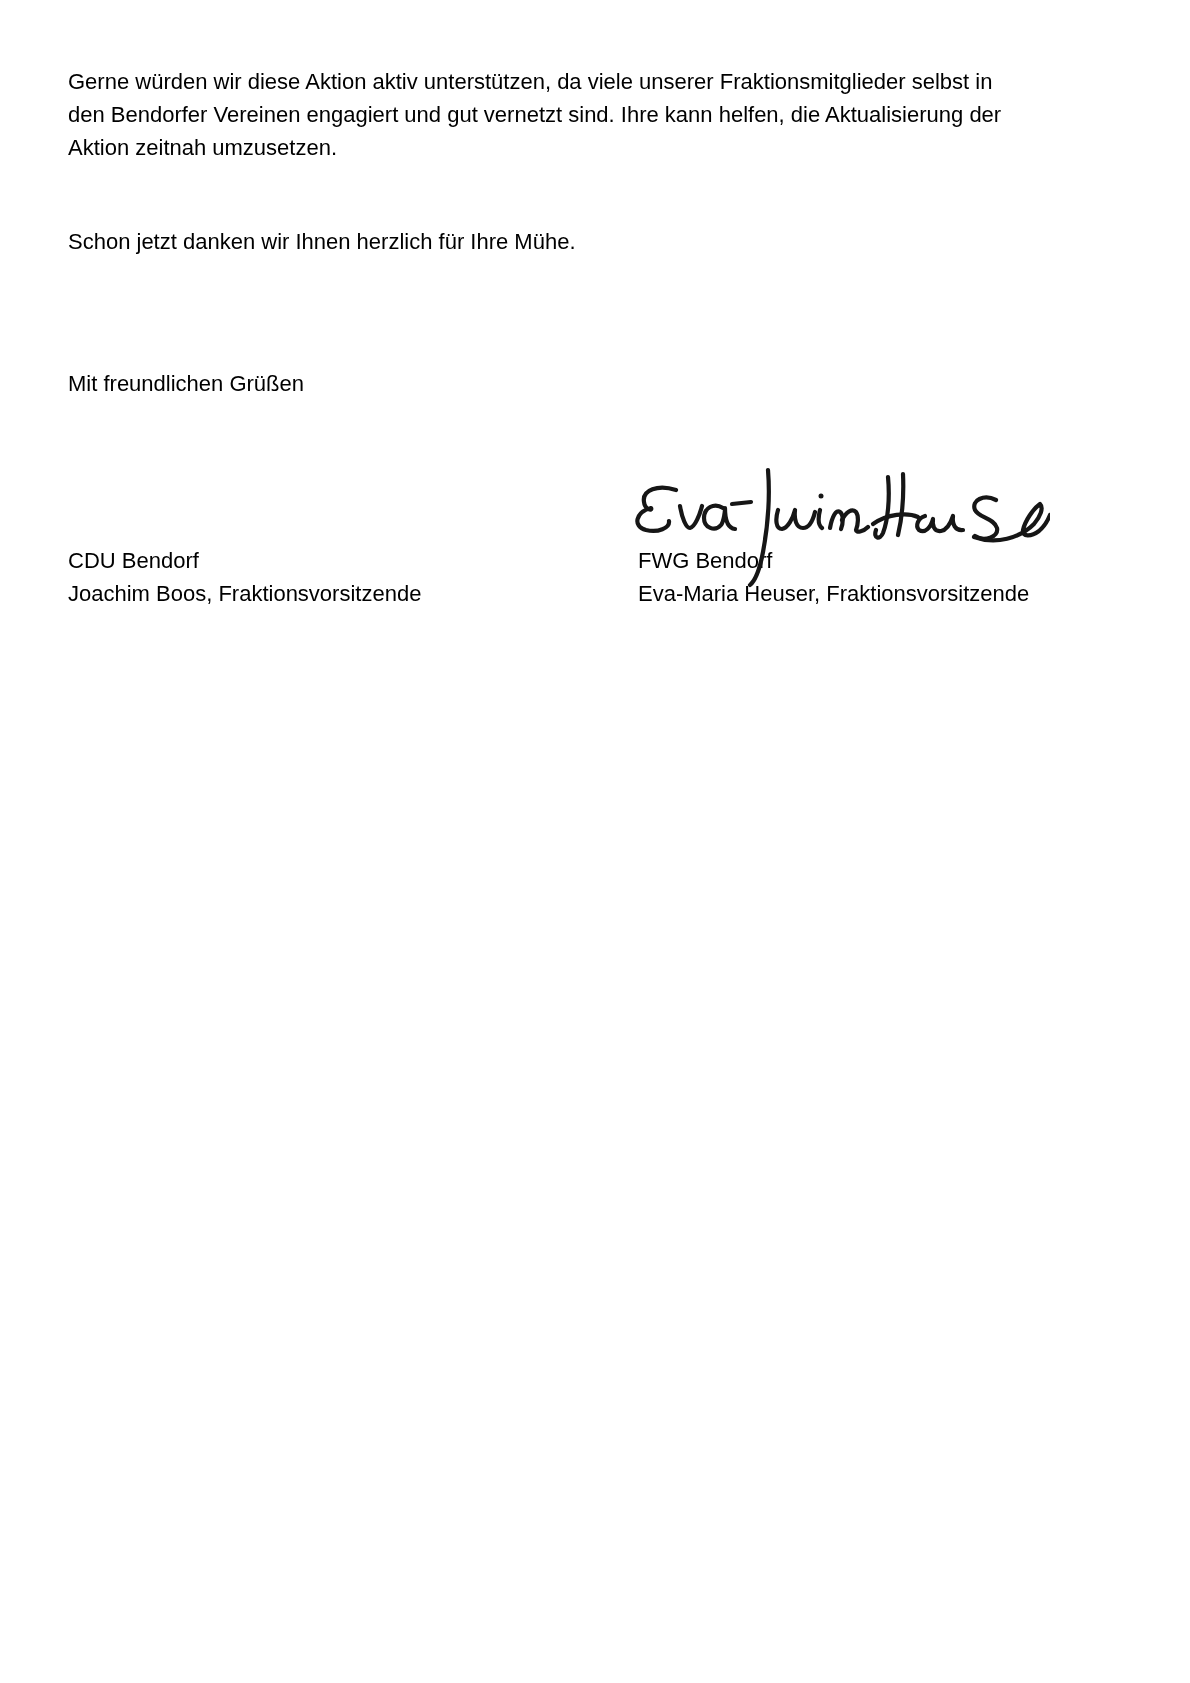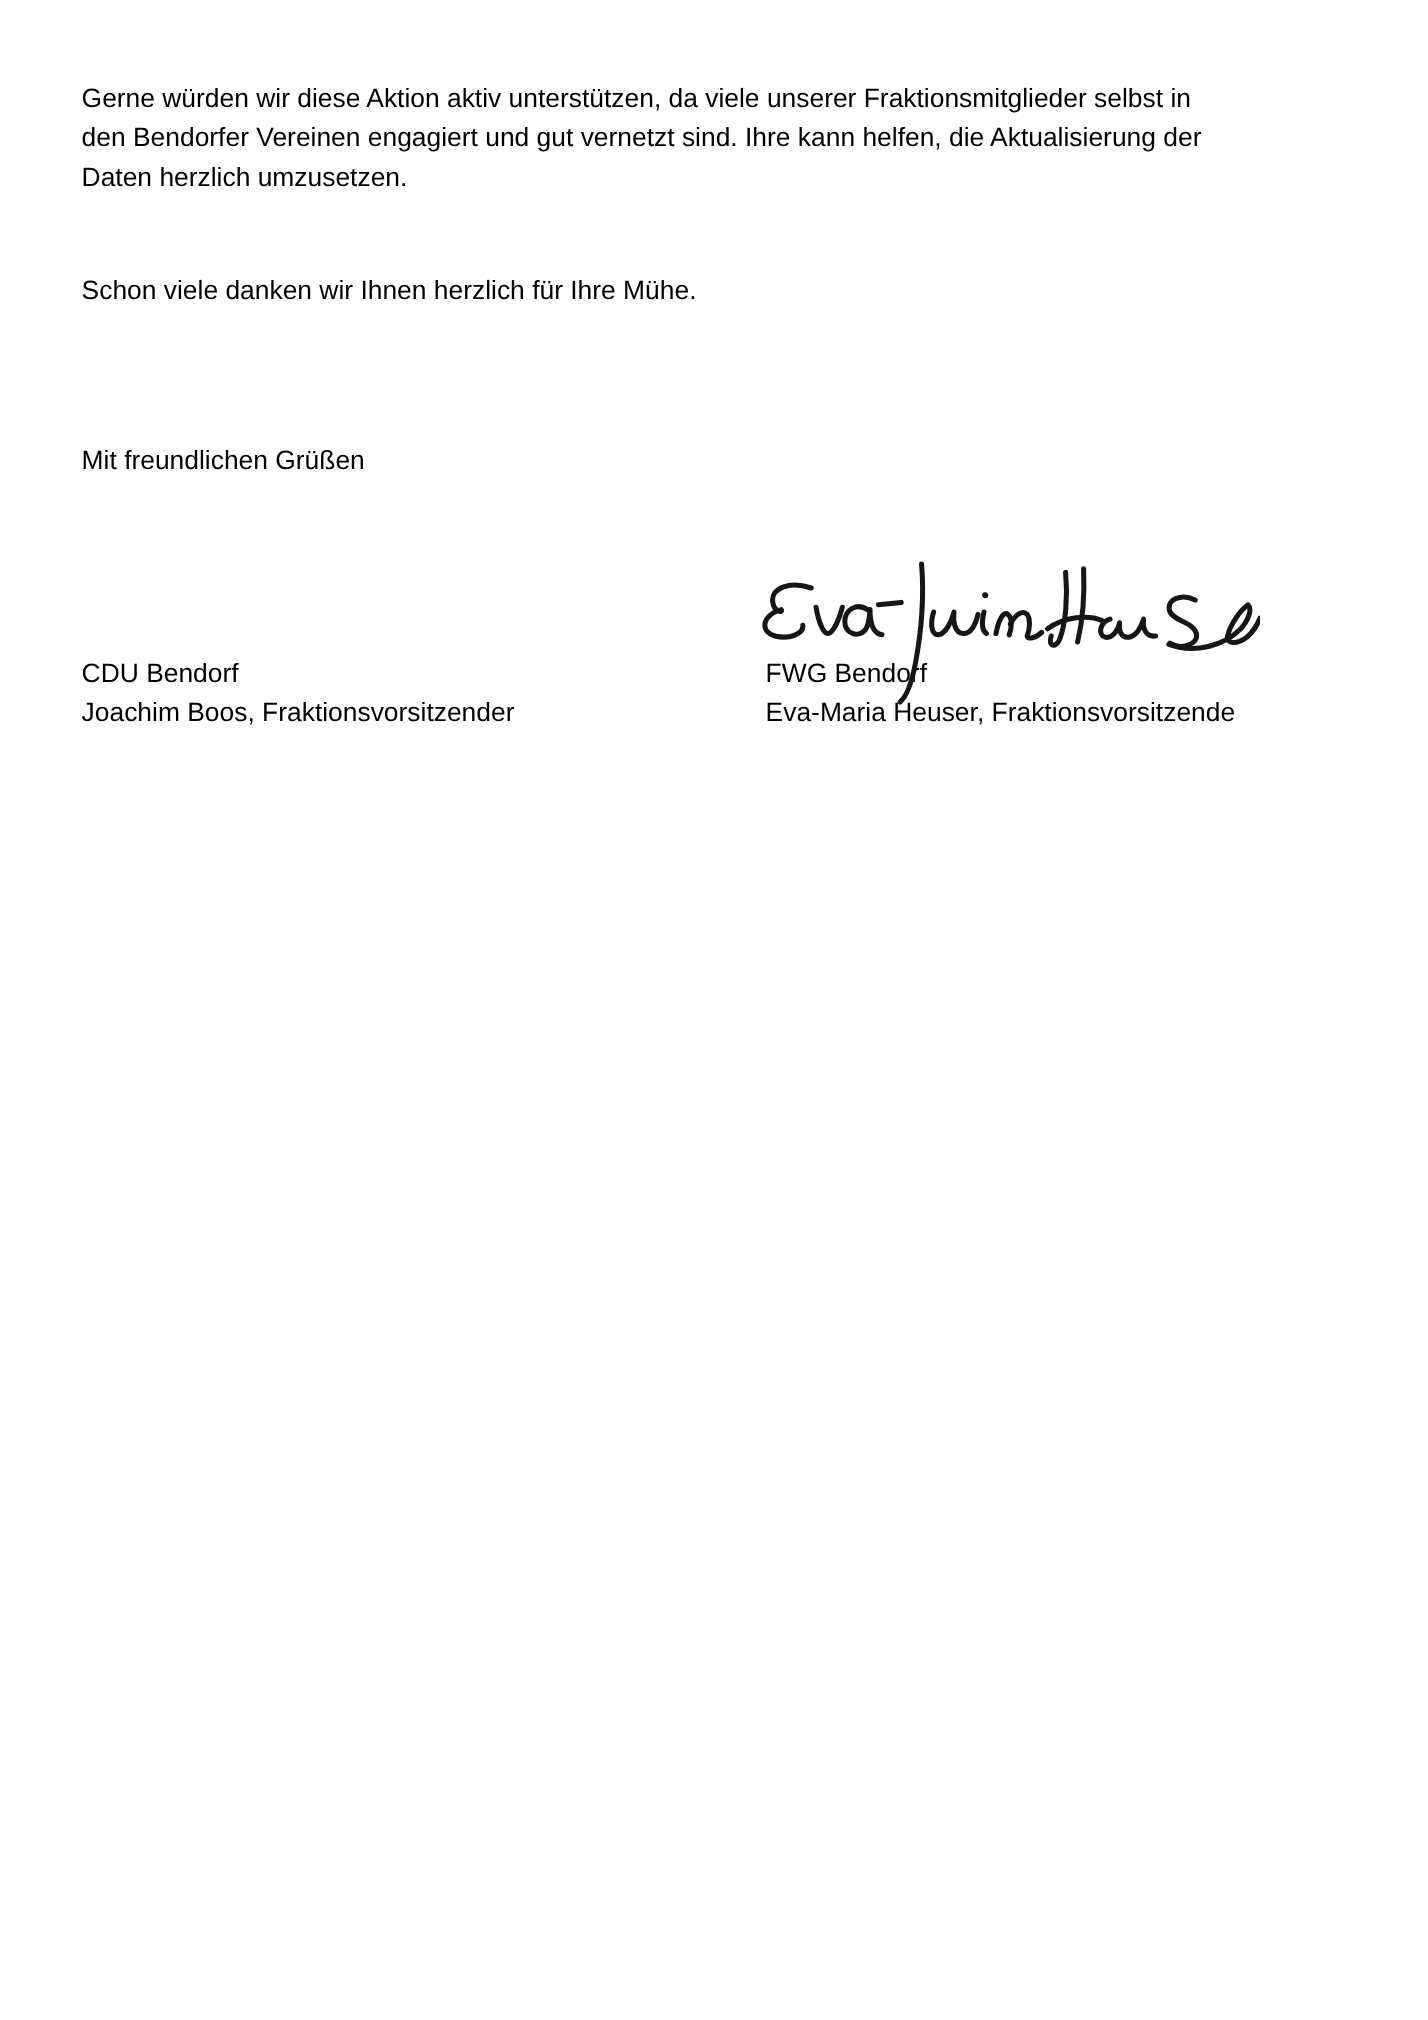--- a/index.html
+++ b/index.html
@@ -68,24 +68,24 @@
 </style>
 </head>
 <body>
 
 <div class="page">
   <div class="content">
 
     <p class="para para-1">
       <span class="sig-line">Gerne würden wir diese Aktion aktiv unterstützen, da viele unserer Fraktionsmitglieder selbst in</span>
       <span class="sig-line">den Bendorfer Vereinen engagiert und gut vernetzt sind. Ihre kann helfen, die Aktualisierung der</span>
-      <span class="sig-line">Daten herzlich umzusetzen.</span>
+      <span class="sig-line">Aktion zeitnah umzusetzen.</span>
     </p>
 
-    <p class="para para-2">Schon viele danken wir Ihnen herzlich für Ihre Mühe.</p>
+    <p class="para para-2">Schon jetzt danken wir Ihnen herzlich für Ihre Mühe.</p>
 
     <p class="para closing">Mit freundlichen Grüßen</p>
 
     <div class="sig-area">
 
       <svg class="signature-svg" viewBox="0 0 430 150" xmlns="http://www.w3.org/2000/svg" role="img" aria-label="Handwritten signature">
 
         <path d="M56,50 C38,44 22,50 24,62 C25,70 33,71 31,68 C16,72 12,86 26,90 C38,93 50,88 49,81"></path>
 
         <path d="M60,66 C62,78 66,88 70,88 C75,87 80,74 82,66"></path>
@@ -111,21 +111,21 @@
         <path d="M305,76 C298,78 295,86 299,90 C305,94 311,87 313,79 C312,85 314,92 321,91 C327,90 331,82 333,76 C332,84 335,91 343,90"></path>
 
         <path d="M376,60 C364,54 351,60 355,70 C359,78 374,78 377,88 C379,97 364,102 355,96"></path>
 
         <path d="M354,97 C376,105 400,98 414,84 C420,77 424,68 420,64 C413,69 405,81 403,90 C402,97 411,97 419,91 C425,86 428,80 430,75"></path>
       </svg>
 
       <div class="sig-cols">
         <div class="sig-col-left">
           <span class="sig-line">CDU Bendorf</span>
-          <span class="sig-line">Joachim Boos, Fraktionsvorsitzender</span>
+          <span class="sig-line">Joachim Boos, Fraktionsvorsitzende</span>
         </div>
         <div class="sig-col-right">
           <span class="sig-line">FWG Bendorf</span>
           <span class="sig-line">Eva-Maria Heuser, Fraktionsvorsitzende</span>
         </div>
       </div>
     </div>
 
   </div>
 </div>

